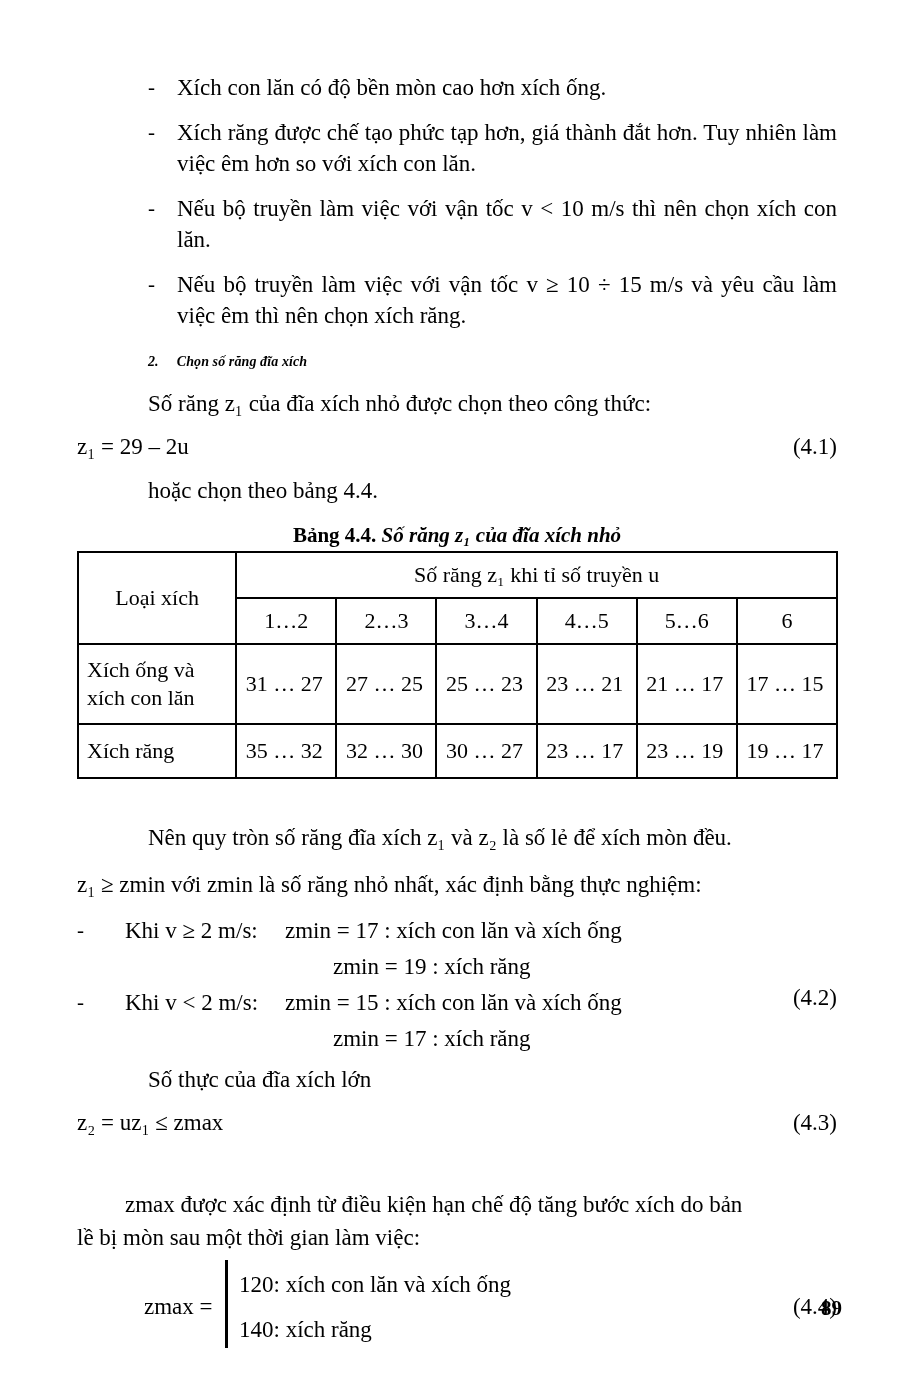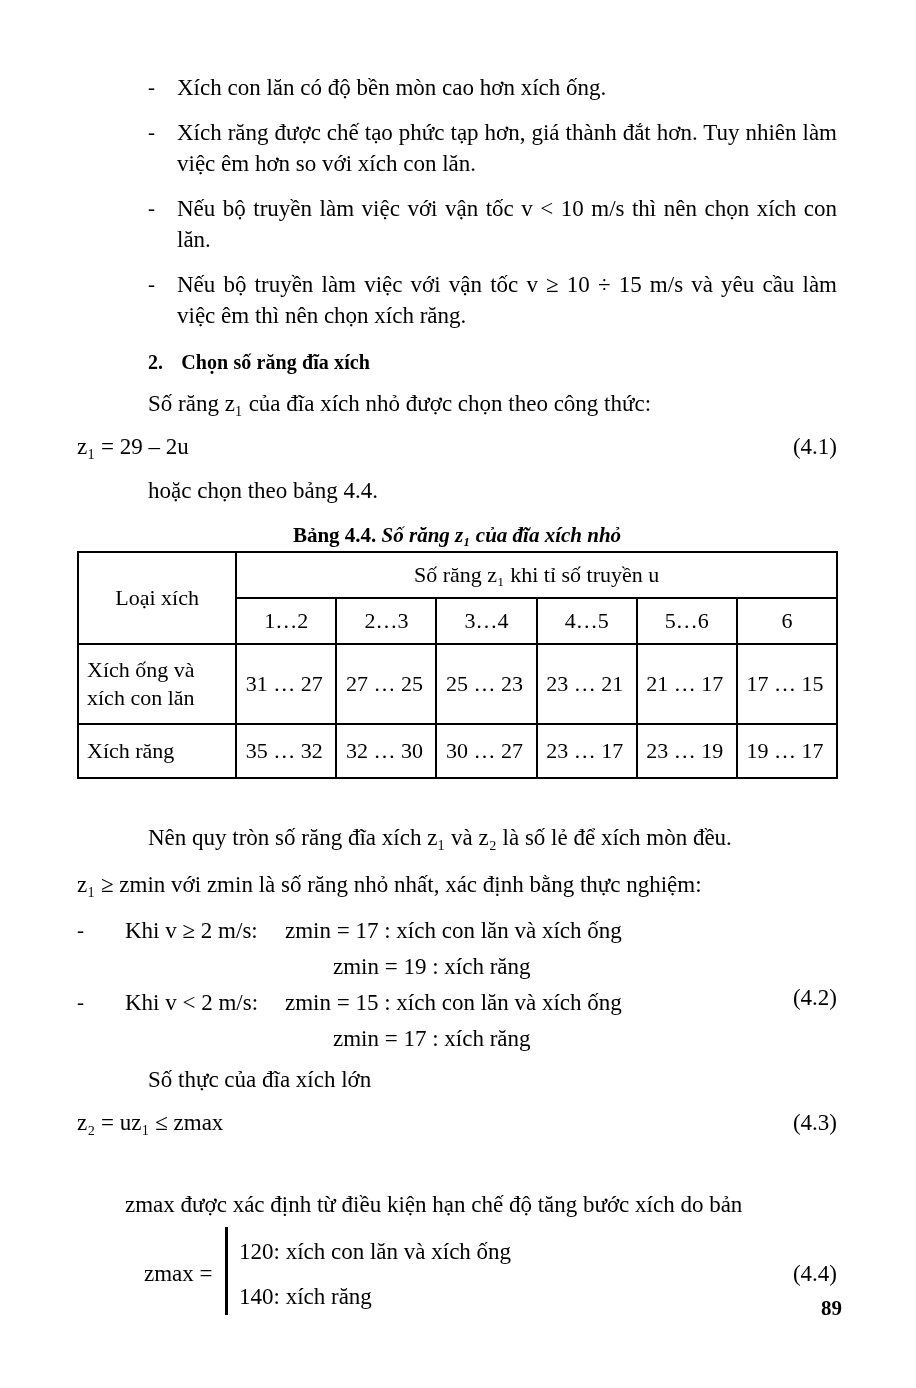--- a/index.html
+++ b/index.html
@@ -49,24 +49,25 @@
     text-align: justify;
     text-justify: inter-word;
   }
   .bullet-text.nojust { text-align: left; }
 
   
   .section-head {
     margin-top: 16px;
     margin-bottom: 10px;
     padding-left: 71px;
-    font-size: 20px;
+    font-size: 14px;
     font-weight: bold;
     line-height: 30px;
     letter-spacing: 0.1px;
+    font-style: italic;
   }
   .section-head .num { margin-right: 18px; }
 
   .para {
     font-size: 23px;
     line-height: 33px;
     margin: 0 0 8px 0;
   }
   .para.indent { padding-left: 71px; }
 
@@ -307,20 +308,21 @@
     <div style="height:4px"></div>
 
     <p class="para indent">Số thực của đĩa xích lớn</p>
 
     <div class="formula-line formula-center">
       <span>z₂ = uz₁ ≤ zmax</span>
       <span class="eqno">(4.3)</span>
     </div>
 
     <p class="para" style="padding-left:48px;margin-bottom:0;margin-top:48px;">zmax được xác định từ điều kiện hạn chế độ tăng bước xích do bản</p>
+    <p class="para" style="margin-bottom:0;">lề bị mòn sau một thời gian làm việc:</p>
 
     <div class="zmax-block">
       <span class="zmax-label">zmax  =</span>
       <span class="zmax-bar"></span>
       <div class="zmax-lines">
         <div>120: xích con lăn và xích ống</div>
         <div>140: xích răng</div>
       </div>
       <span class="zmax-eqno">(4.4)</span>
     </div>

